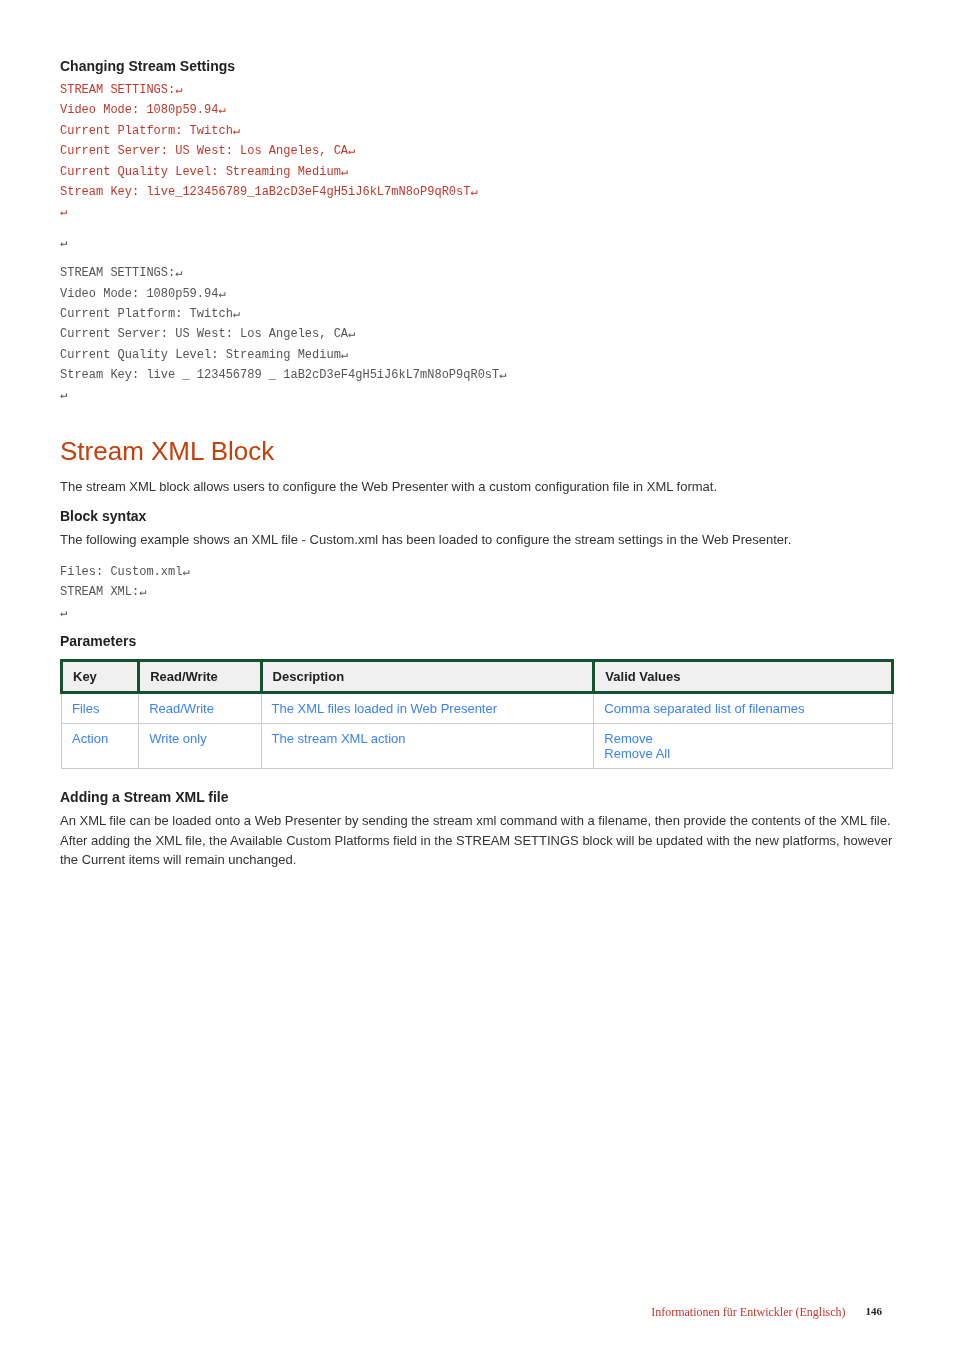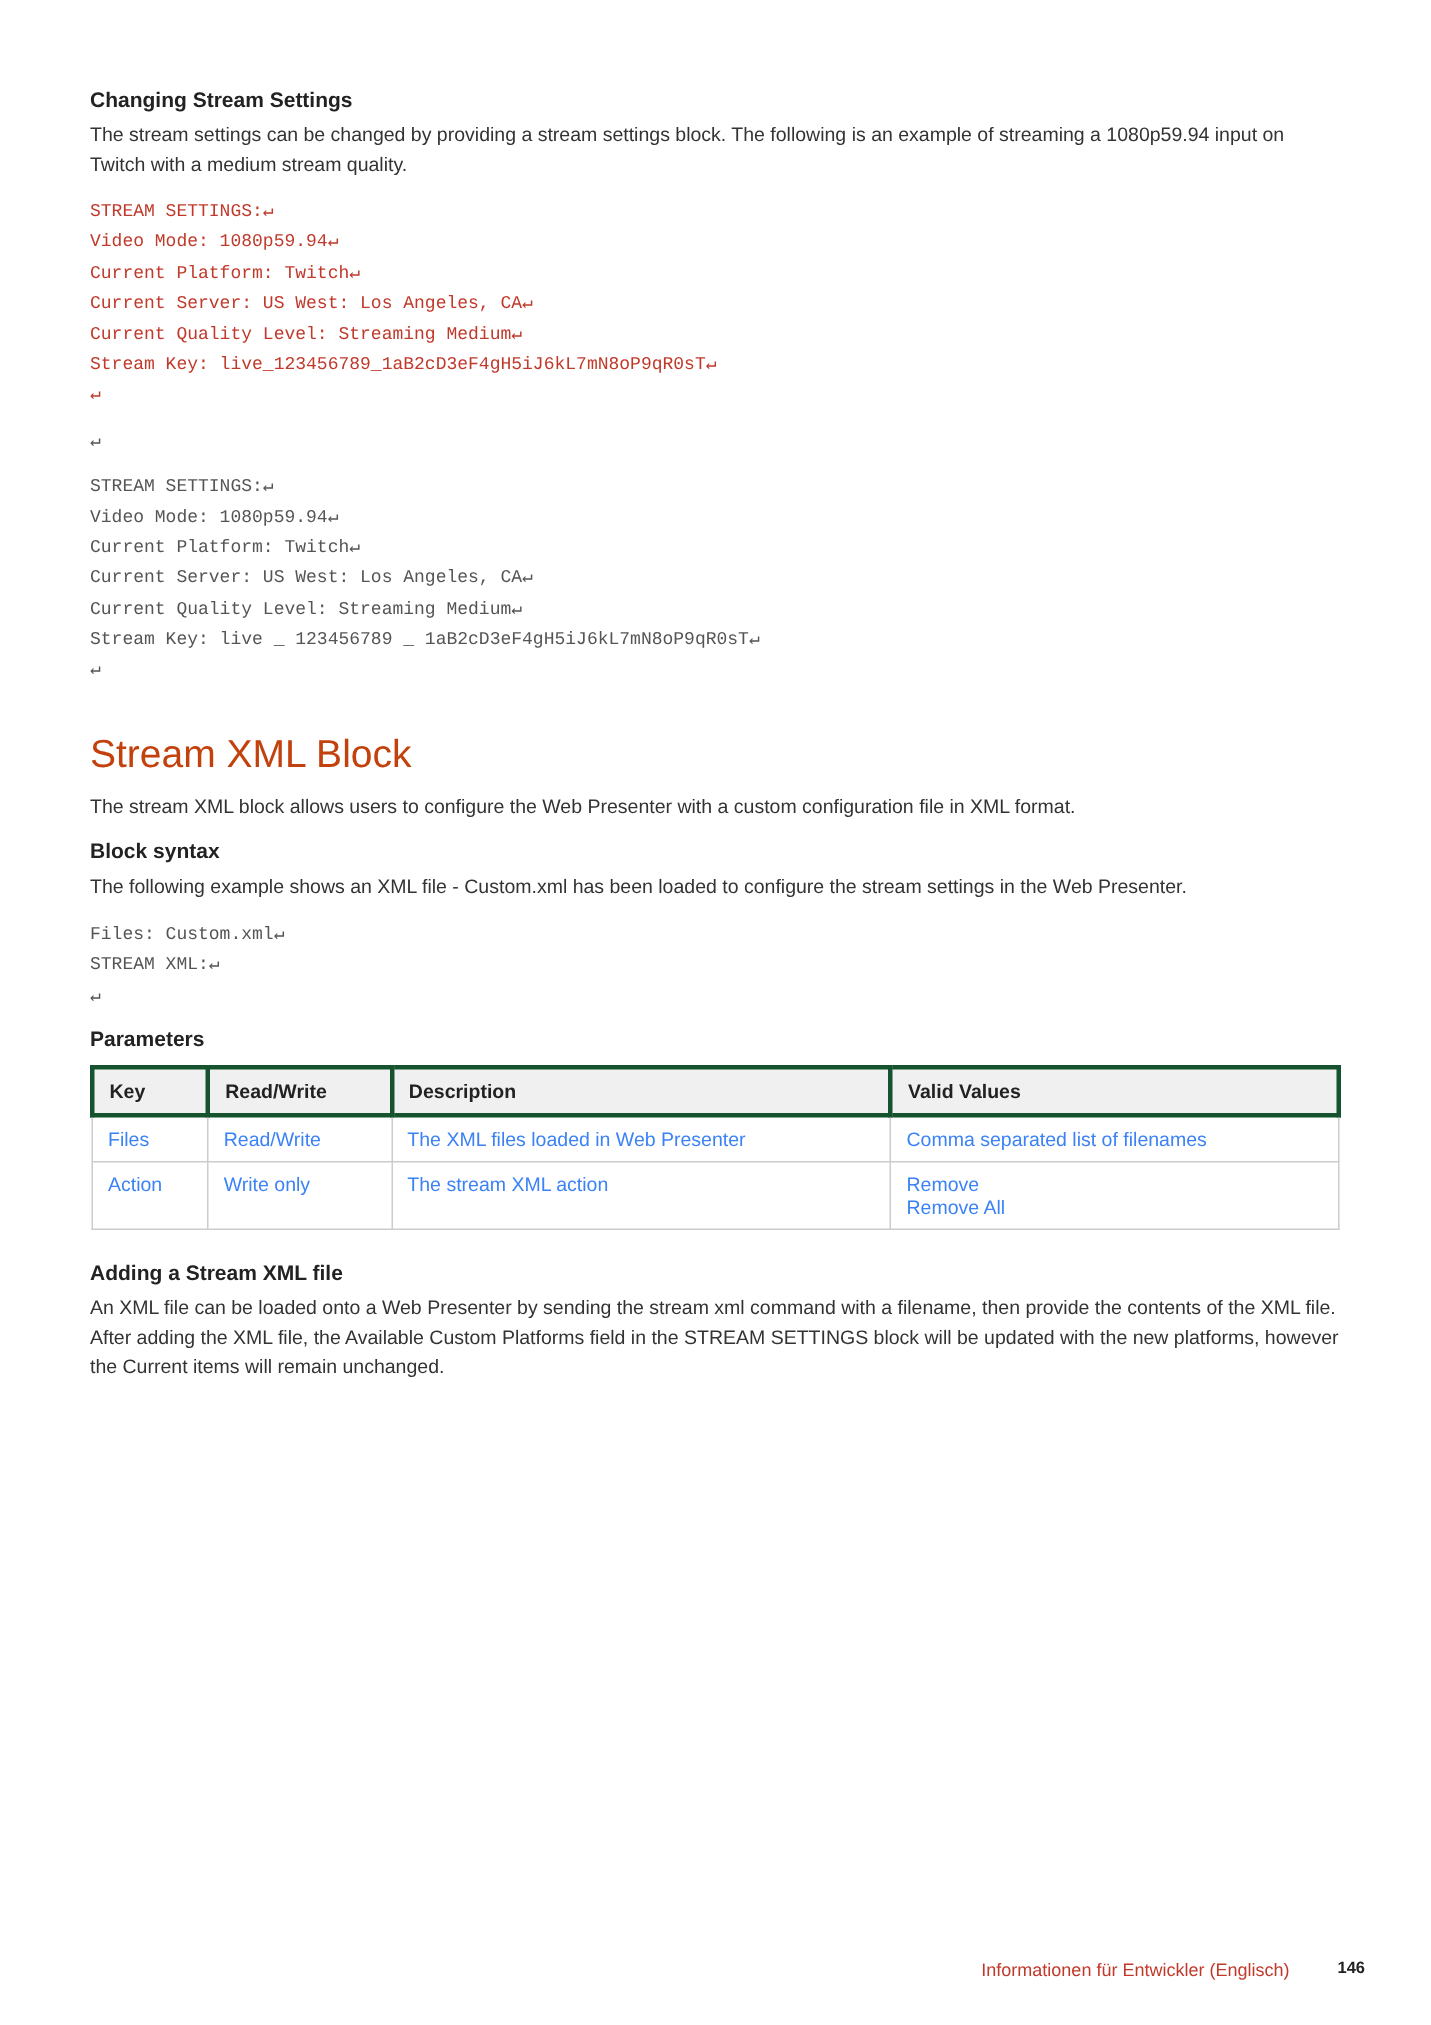--- a/index.html
+++ b/index.html
@@ -67,38 +67,38 @@
     }
     table td {
       border: 1px solid #ccc;
       padding: 7px 10px;
       color: #3b82f6;
       vertical-align: top;
     }
     .footer-row {
       position: fixed;
       bottom: 30px;
-      right: 44px;
+      right: 72px;
       font-size: 12px;
       color: #c0392b;
       display: flex;
-      gap: 32px;
+      gap: 20px;
+      font-family: Liberation Serif, serif;
     }
     .footer-page {
       color: #222;
       font-weight: bold;
       font-size: 11px;
     }
   </style>
 </head>
 <body>
 
 <div class="section-gap">
   <div class="section-title">Changing Stream Settings</div>
-  <div class="body-text">The stream settings can be changed by providing a stream settings block. The following is an example of streaming a 1080p59.94 input on Twitch with a medium stream quality.</div>
 
   <div class="code-block highlighted">
     <span class="code-line">STREAM SETTINGS:↵</span>
     <span class="code-line">Video Mode: 1080p59.94↵</span>
     <span class="code-line">Current Platform: Twitch↵</span>
     <span class="code-line">Current Server: US West: Los Angeles, CA↵</span>
     <span class="code-line">Current Quality Level: Streaming Medium↵</span>
     <span class="code-line">Stream Key: live_123456789_1aB2cD3eF4gH5iJ6kL7mN8oP9qR0sT↵</span>
     <span class="code-line">↵</span>
   </div>

